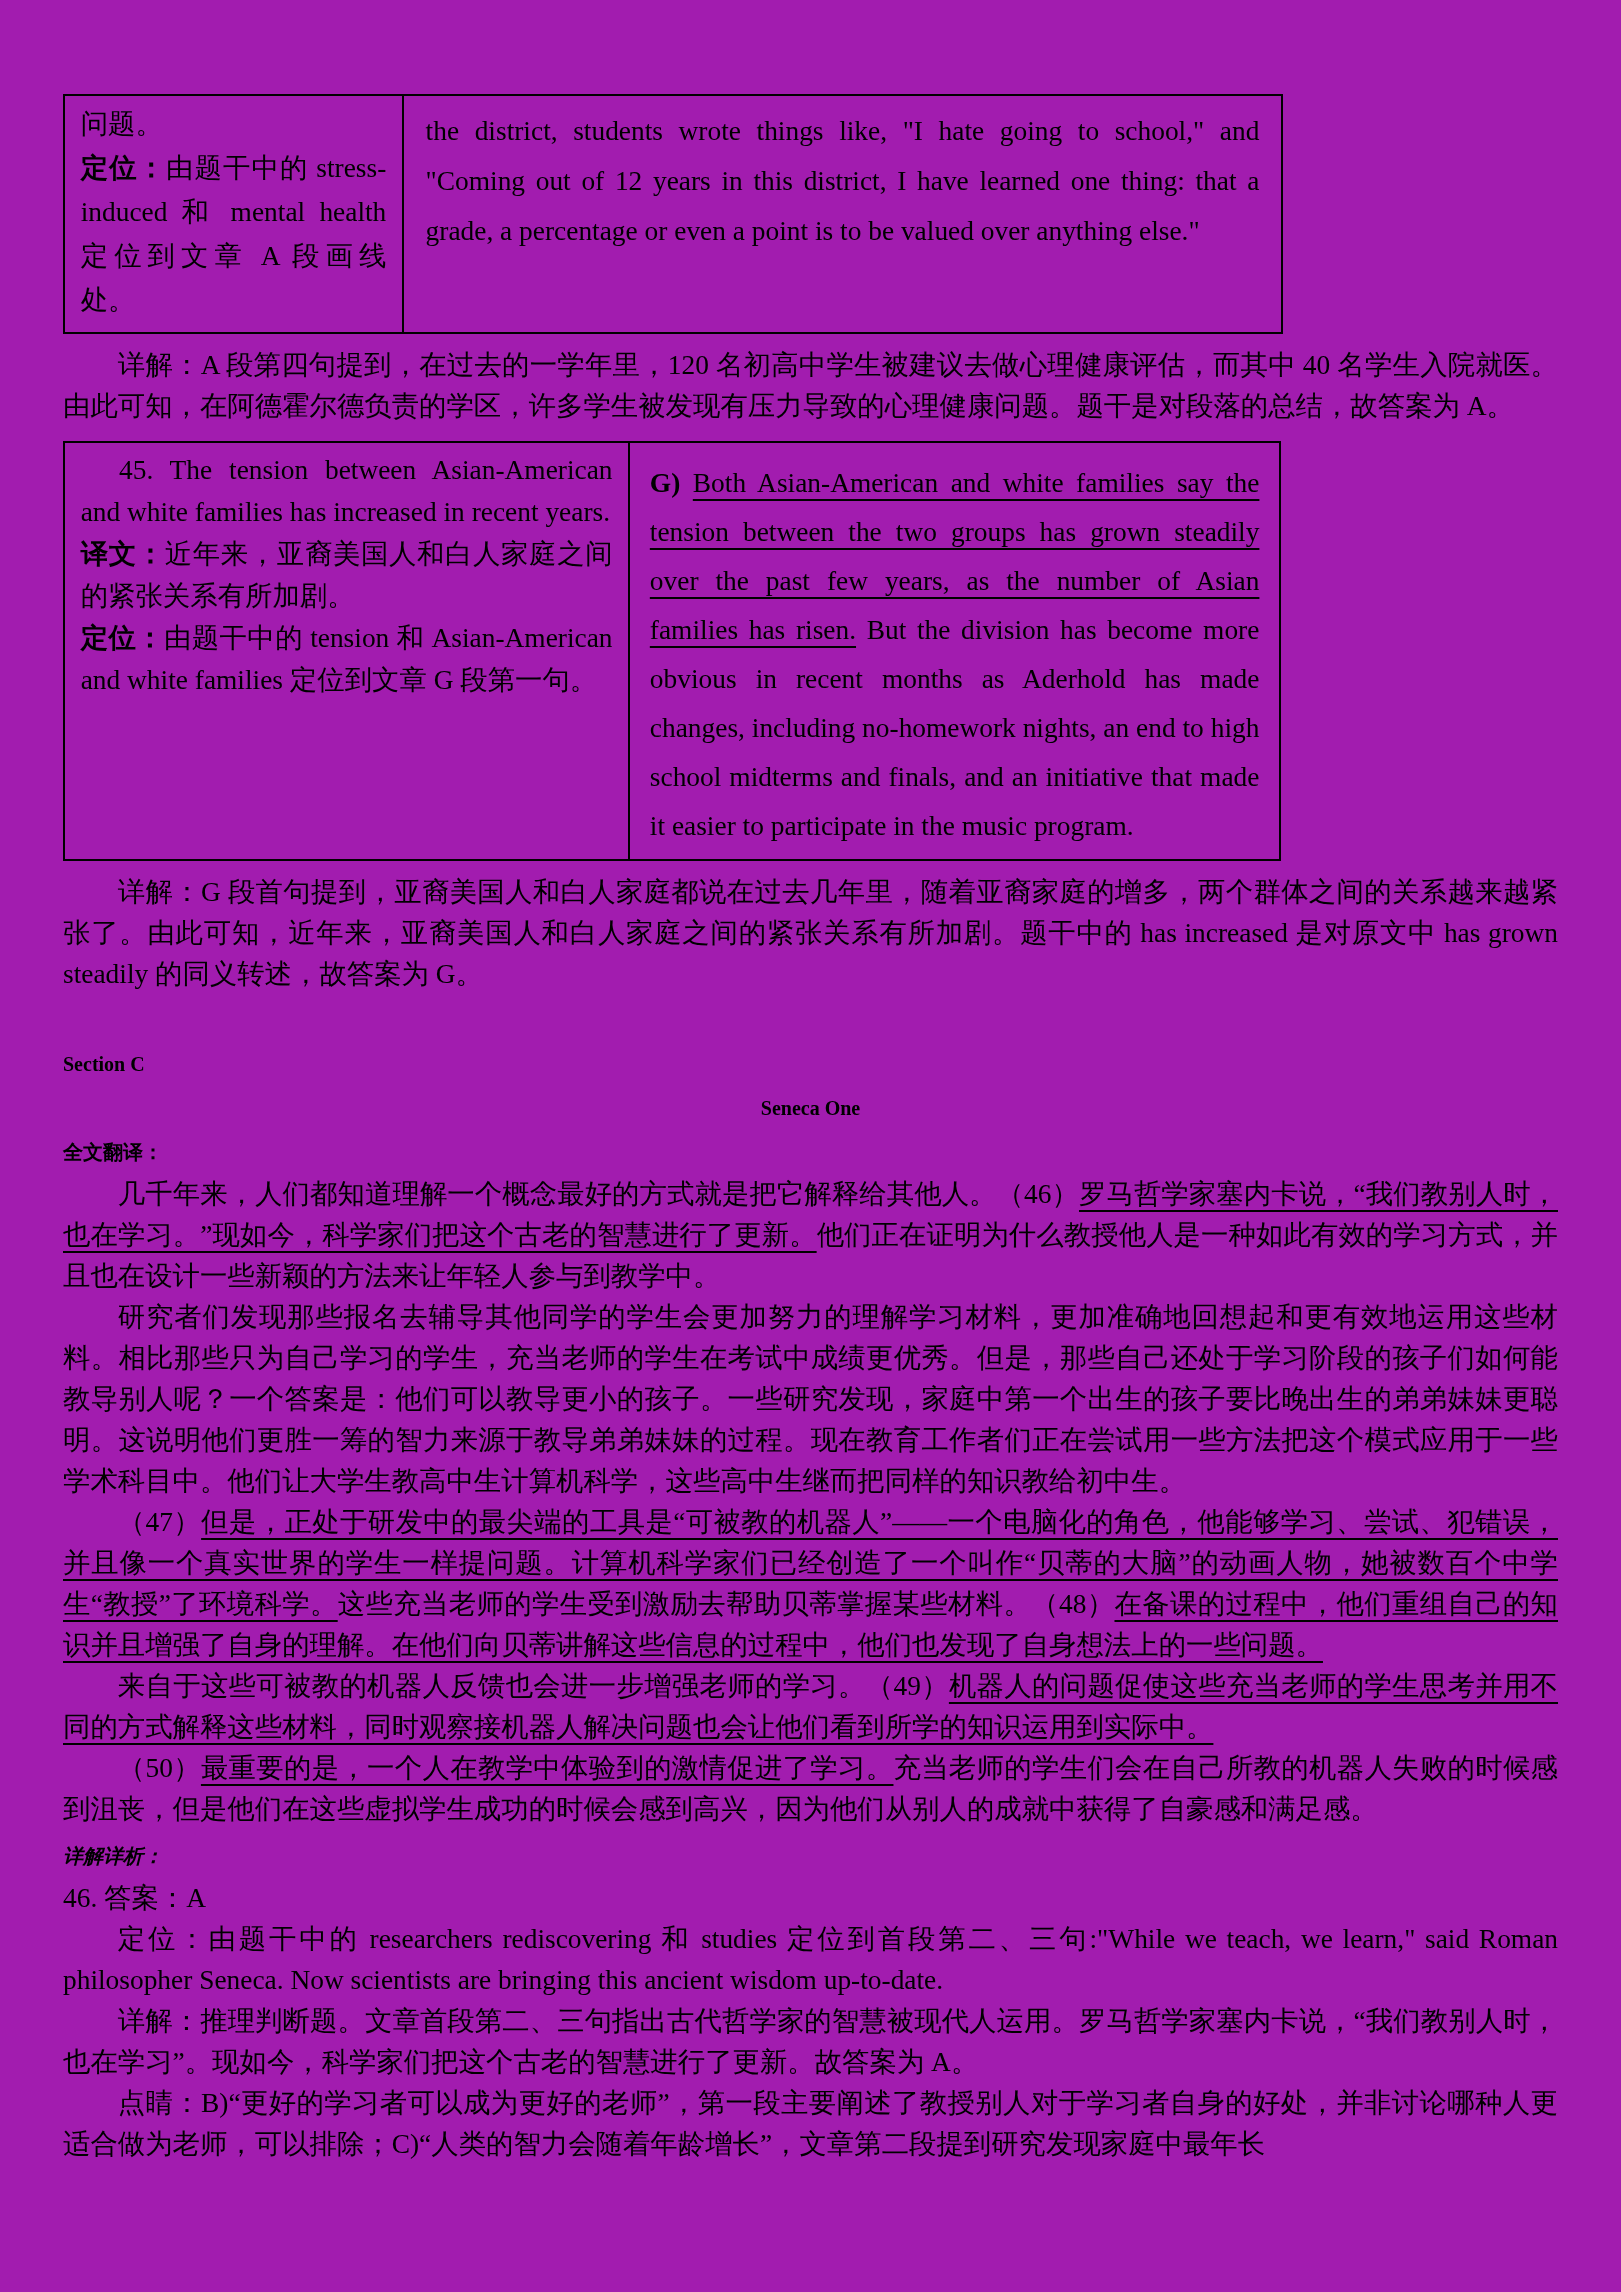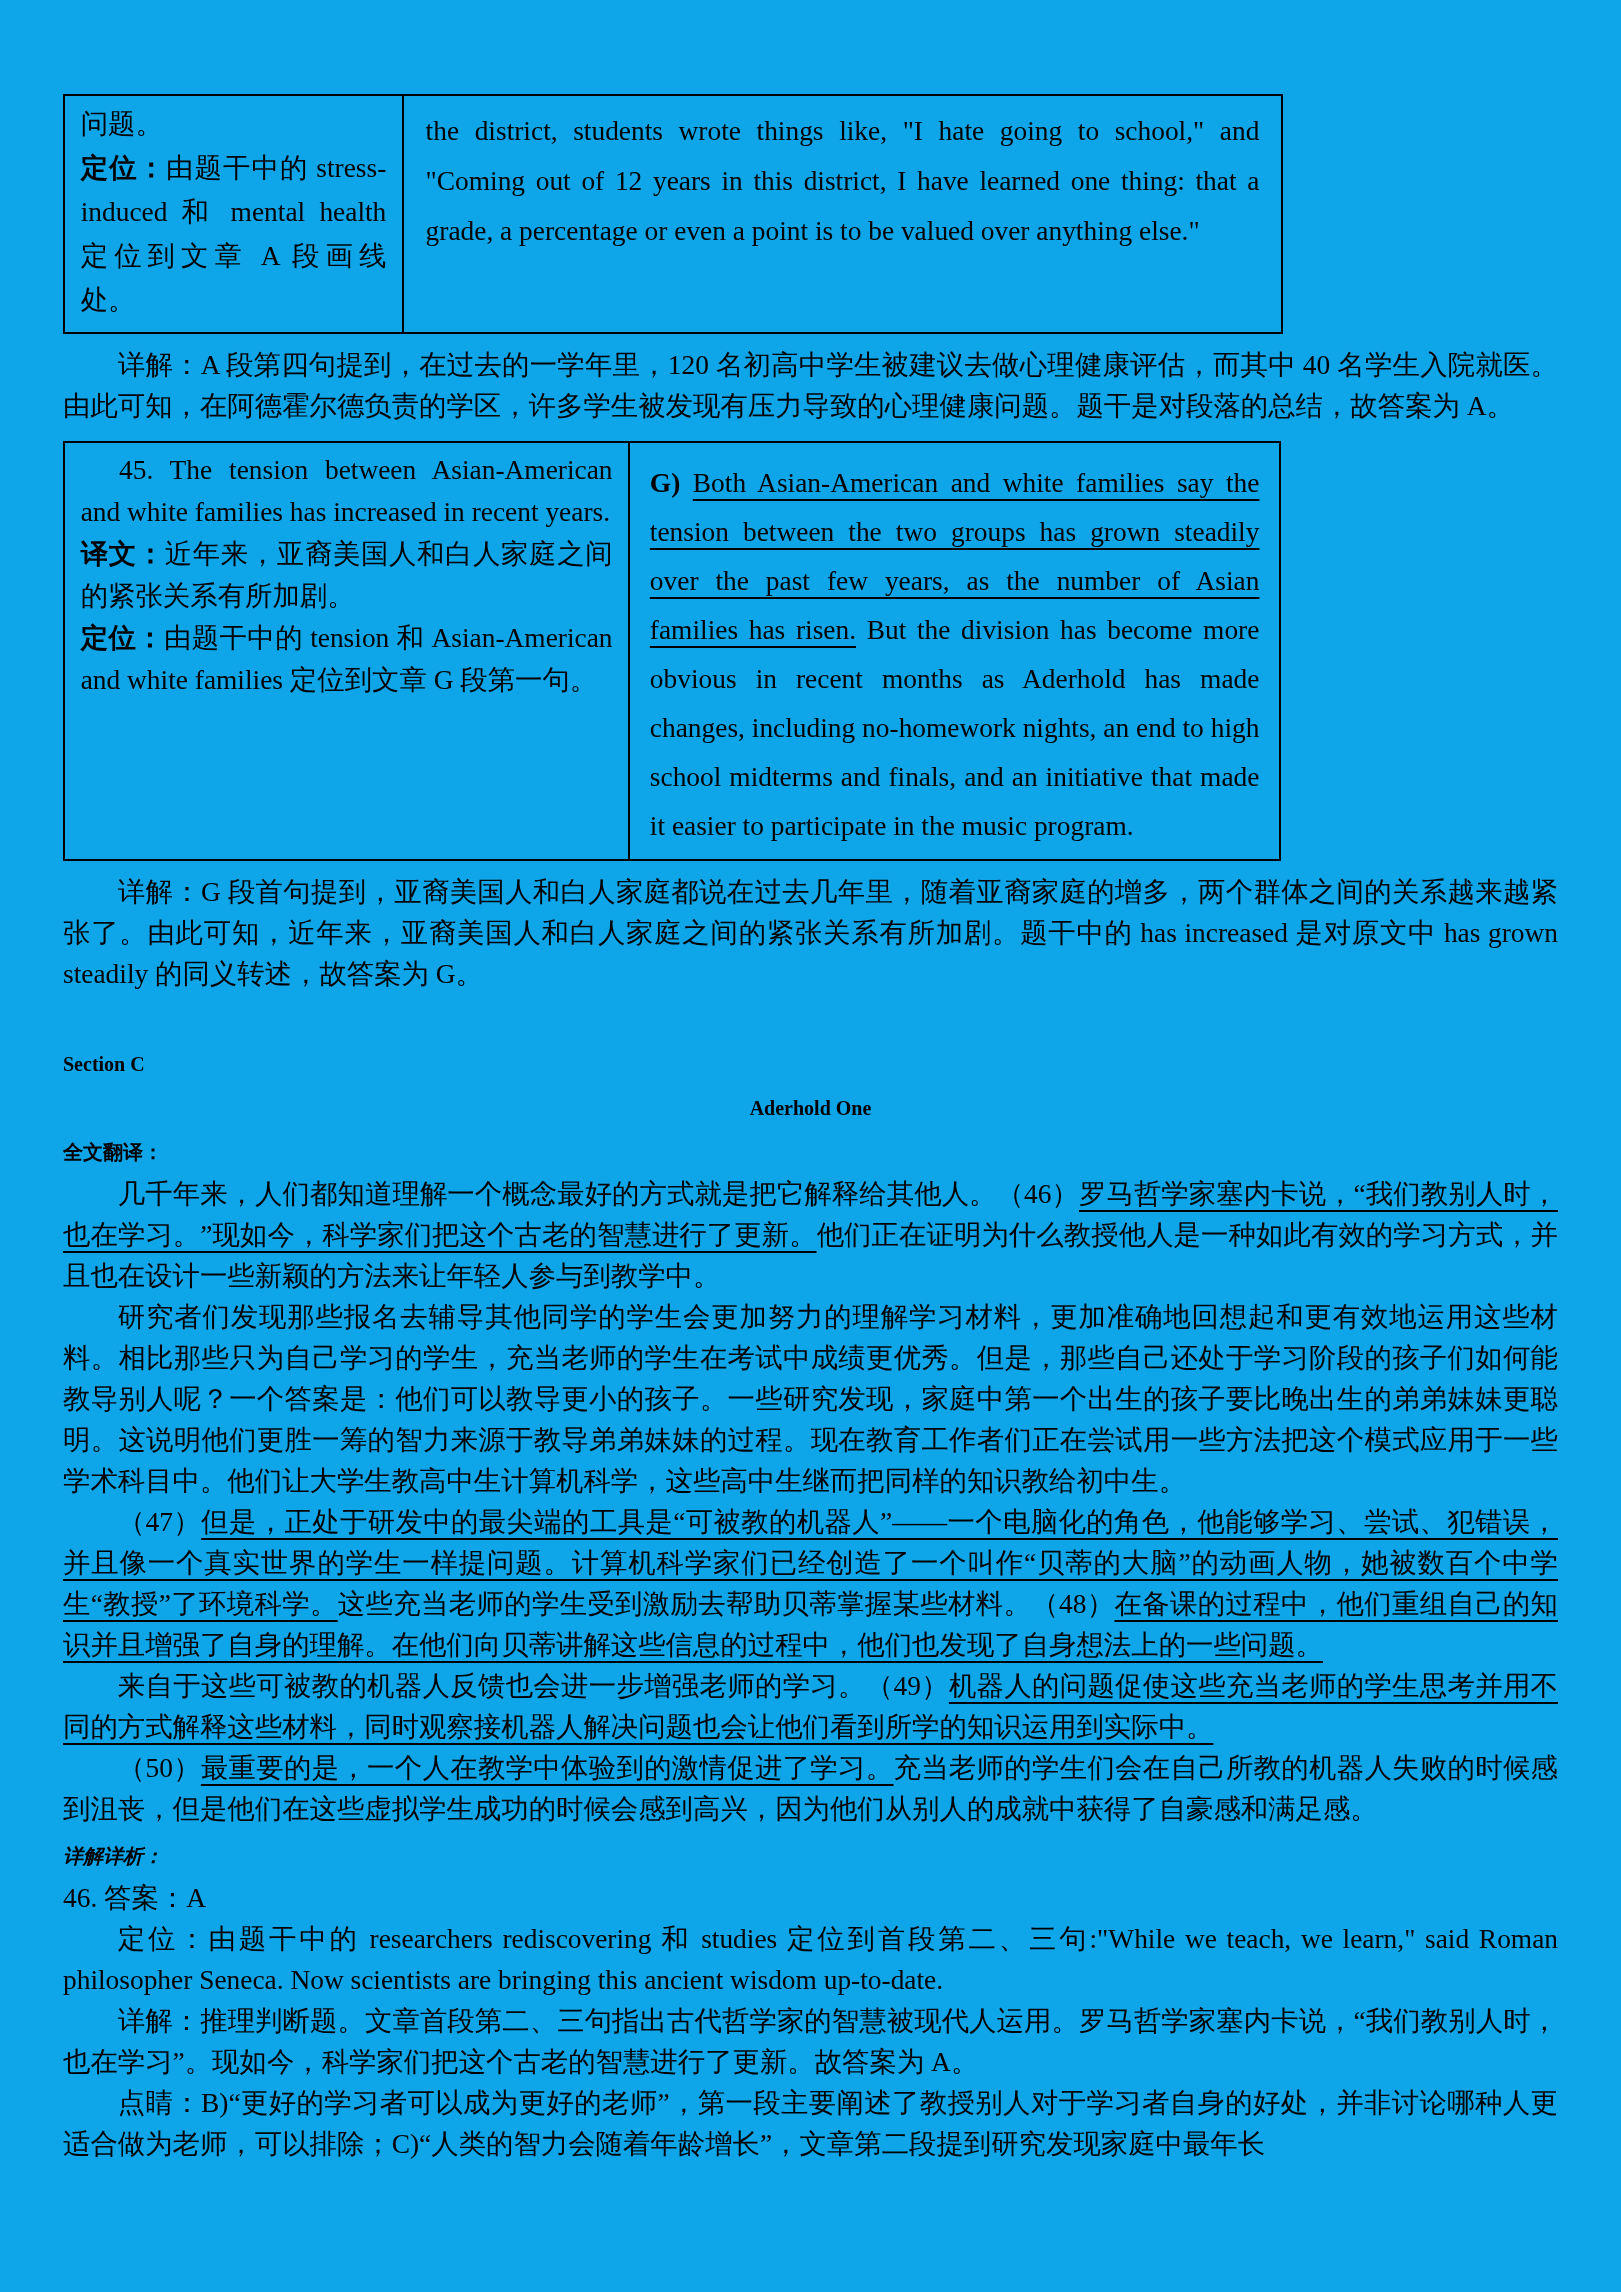--- a/index.html
+++ b/index.html
@@ -1,17 +1,17 @@
 <!DOCTYPE html>
 <html><head>
 <meta charset="utf-8">
 <style>
   html,body{margin:0;padding:0;background:#fff;color:#000;}
   body{width:1621px;height:2293px;font-family:"Liberation Serif","DejaVu Serif",serif;font-size:27.4px;}
-  .page{box-sizing:border-box;width:1621px;height:2293px;padding:94px 63px 0 63px;overflow:hidden;background:#0ea5e9;}
+  .page{box-sizing:border-box;width:1621px;height:2293px;padding:94px 63px 0 63px;overflow:hidden;background:#a21caf;}
   p{margin:0;line-height:41px;text-align:justify;}
   .indent{text-indent:2em;}
   .u{text-decoration:underline;text-underline-offset:6.9px;text-decoration-thickness:2px;}
   b{font-weight:bold;}
   .h{font-size:20px;font-weight:bold;line-height:44px;text-align:left;}
   .center{text-align:center;}
   table{border-collapse:collapse;table-layout:fixed;}
   .tbl{width:1218px;border:2.9px solid #000;}
   .tbl td{border:2px solid #000;vertical-align:top;box-sizing:border-box;}
   .t1 .cl{width:339px;padding:5.9px 15.7px 9.8px 15.7px;}
@@ -60,21 +60,21 @@
         <td class="cr">
           <p><b>G)</b> <span class="u">Both Asian-American and white families say the tension between the two groups has grown steadily over the past few years, as the number of Asian families has risen.</span><span> But the division has become more obvious in recent months as Aderhold has made changes, including no-homework nights, an end to high school midterms and finals, and an initiative that made it easier to participate in the music program.</span></p>
         </td>
       </tr>
     </tbody>
   </table>
 
   <p class="indent mt12 mb-sec">详解：G 段首句提到，亚裔美国人和白人家庭都说在过去几年里，随着亚裔家庭的增多，两个群体之间的关系越来越紧张了。由此可知，近年来，亚裔美国人和白人家庭之间的紧张关系有所加剧。题干中的 has increased 是对原文中 has grown steadily 的同义转述，故答案为 G。</p>
 
   <p class="h">Section C</p>
-  <p class="h center">Aderhold One</p>
+  <p class="h center">Seneca One</p>
   <p class="h">全文翻译：</p>
 
   <p class="indent"><span>几千年来，人们都知道理解一个概念最好的方式就是把它解释给其他人。（46）</span><span class="u">罗马哲学家塞内卡说，“我们教别人时，也在学习。”现如今，科学家们把这个古老的智慧进行了更新。</span><span>他们正在证明为什么教授他人是一种如此有效的学习方式，并且也在设计一些新颖的方法来让年轻人参与到教学中。</span></p>
 
   <p class="indent">研究者们发现那些报名去辅导其他同学的学生会更加努力的理解学习材料，更加准确地回想起和更有效地运用这些材料。相比那些只为自己学习的学生，充当老师的学生在考试中成绩更优秀。但是，那些自己还处于学习阶段的孩子们如何能教导别人呢？一个答案是：他们可以教导更小的孩子。一些研究发现，家庭中第一个出生的孩子要比晚出生的弟弟妹妹更聪明。这说明他们更胜一筹的智力来源于教导弟弟妹妹的过程。现在教育工作者们正在尝试用一些方法把这个模式应用于一些学术科目中。他们让大学生教高中生计算机科学，这些高中生继而把同样的知识教给初中生。</p>
 
   <p class="indent"><span>（47）</span><span class="u">但是，正处于研发中的最尖端的工具是“可被教的机器人”——一个电脑化的角色，他能够学习、尝试、犯错误，并且像一个真实世界的学生一样提问题。计算机科学家们已经创造了一个叫作“贝蒂的大脑”的动画人物，她被数百个中学生“教授”了环境科学。</span><span>这些充当老师的学生受到激励去帮助贝蒂掌握某些材料。（48）</span><span class="u">在备课的过程中，他们重组自己的知识并且增强了自身的理解。在他们向贝蒂讲解这些信息的过程中，他们也发现了自身想法上的一些问题。</span></p>
 
   <p class="indent"><span>来自于这些可被教的机器人反馈也会进一步增强老师的学习。（49）</span><span class="u">机器人的问题促使这些充当老师的学生思考并用不同的方式解释这些材料，同时观察接机器人解决问题也会让他们看到所学的知识运用到实际中。</span></p>
 

